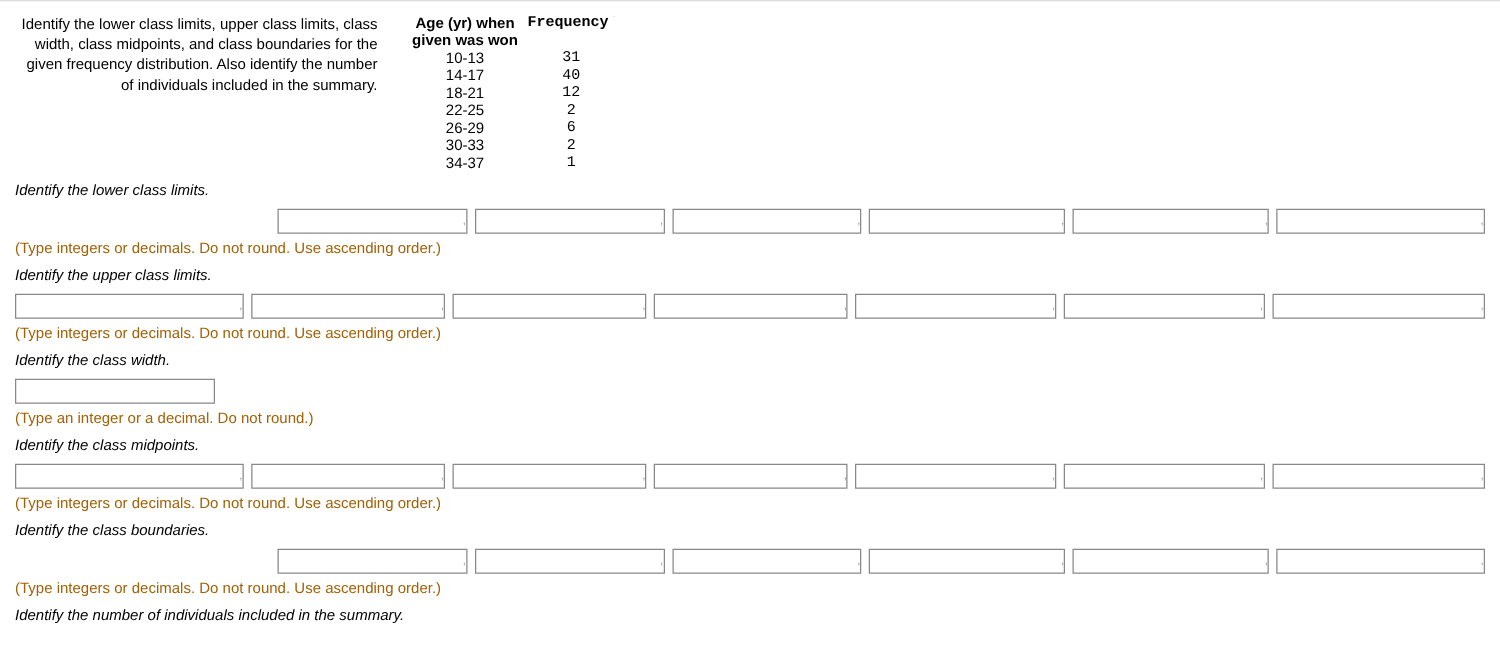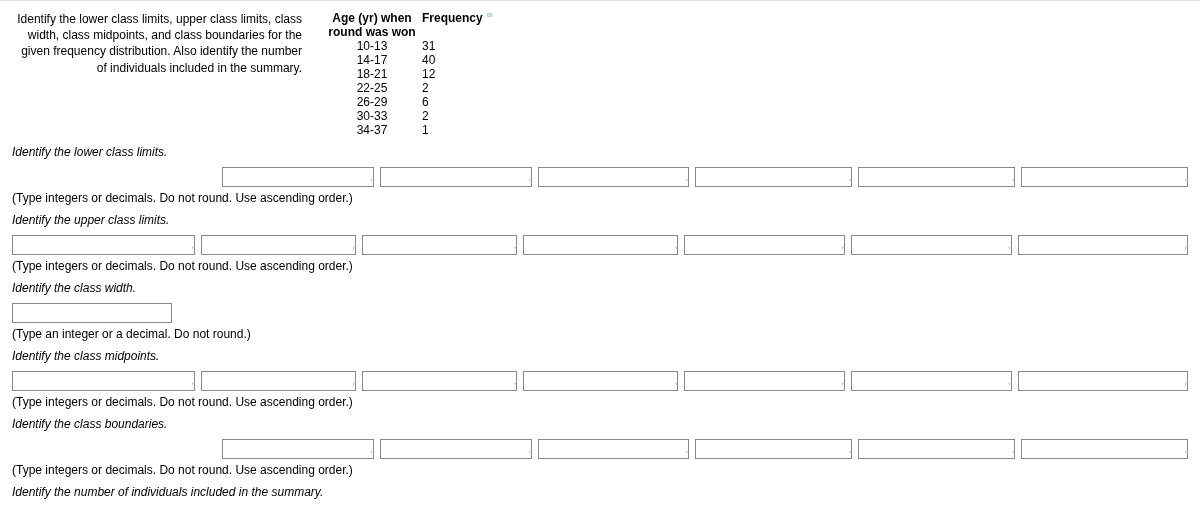--- a/index.html
+++ b/index.html
@@ -30,20 +30,22 @@
   }
   .data-table .cols {
     display: flex;
   }
   .data-table .col-age {
     width: 100px;
     text-align: center;
   }
   .data-table .col-freq {
     width: 70px;
+    text-align: center;
+    font-family: Liberation Mono, monospace;
   }
   .freq-hdr-wrap {
     display: flex;
     align-items: center;
     justify-content: center;
     gap: 4px;
   }
   .popup-icon {
     width: 12px;
     height: 10px;
@@ -82,36 +84,36 @@
     color:#999;
     font-size:9px;
     line-height:1;
   }
   .w-short { width: 204px; }
   .w-a { width: 173px; }
   .w-c { width: 160px; }
   .w-d { width: 179px; }
   .w-e { width: 190px; }
   .hint {
-    color: #000000;
+    color: #a16207;
     font-size: 12px;
     margin-bottom: 8px;
   }
 </style>
 </head>
 <body>
 
 <div class="top-section">
   <div class="problem-text">Identify the lower class limits, upper class limits, class width, class midpoints, and class boundaries for the given frequency distribution. Also identify the number of individuals included in the summary.</div>
   <div class="data-table">
     <div class="cols">
       <div class="col-age">
         <div class="hdr">
           <span>Age (yr) when</span><br>
-          <span>round was won</span>
+          <span>given was won</span>
         </div>
       </div>
       <div class="col-freq">
         <div class="hdr freq-hdr-wrap">
           <span>Frequency</span>
           <span class="popup-icon">
             <svg viewBox="0 0 12 10">
                 <rect x="0.5" y="0.5" width="9" height="7" fill="#cfe8ff" stroke="#4a7" stroke-width="0.6"></rect>
                 <path d="M6 3 L11 3 L11 9 L3 9 L3 7" fill="none" stroke="#4a7" stroke-width="0.6"></path>
               </svg>

